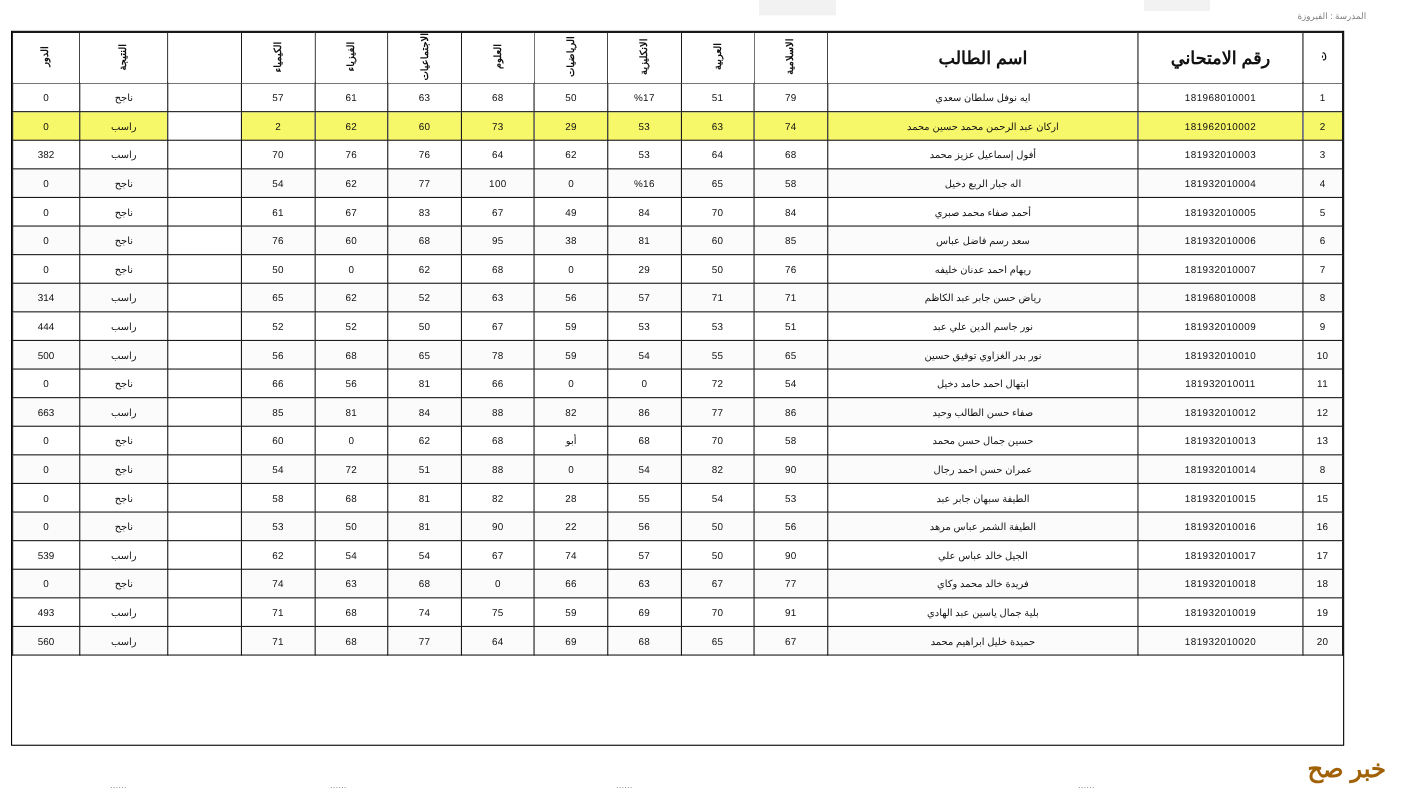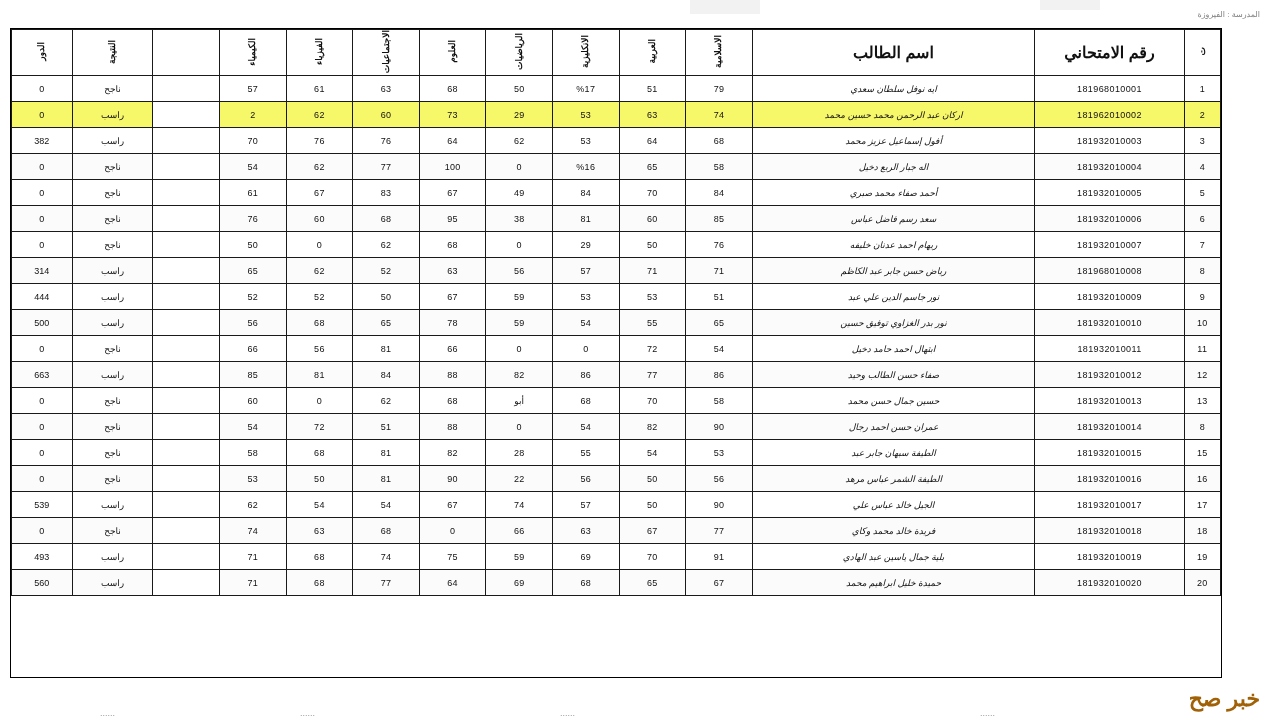--- a/index.html
+++ b/index.html
@@ -23,21 +23,21 @@
   .scan-artifact {
     position: absolute;
     background: #f2f2f2;
   }
   .artifact-a { left: 690px; top: 0px; width: 70px; height: 14px; }
   .artifact-b { left: 1040px; top: 0px; width: 60px; height: 10px; }
 
   .top-note {
     position: absolute;
     top: 10px;
-    right: 20px;
+    right: 38px;
     font-size: 8px;
     color: #555;
     letter-spacing: 1px;
     white-space: nowrap;
     opacity: .75;
   }
 
   .sheet {
     position: absolute;
     left: 10px;
@@ -106,21 +106,20 @@
 
   tbody tr:nth-child(even) td { background: #fbfbfb; }
   tbody tr.highlight td { background: #f7f76a; }
   tbody tr.highlight td.plain { background: #ffffff; }
 
   td.name-cell {
     font-size: 9px;
     text-align: center;
     letter-spacing: .3px;
     color: #1a1a1a;
-    font-style: italic;
   }
   td.id-cell {
     font-size: 9px;
     letter-spacing: .4px;
     color: #1a1a1a;
   }
   td.num {
     font-size: 10px;
     letter-spacing: .3px;
   }

